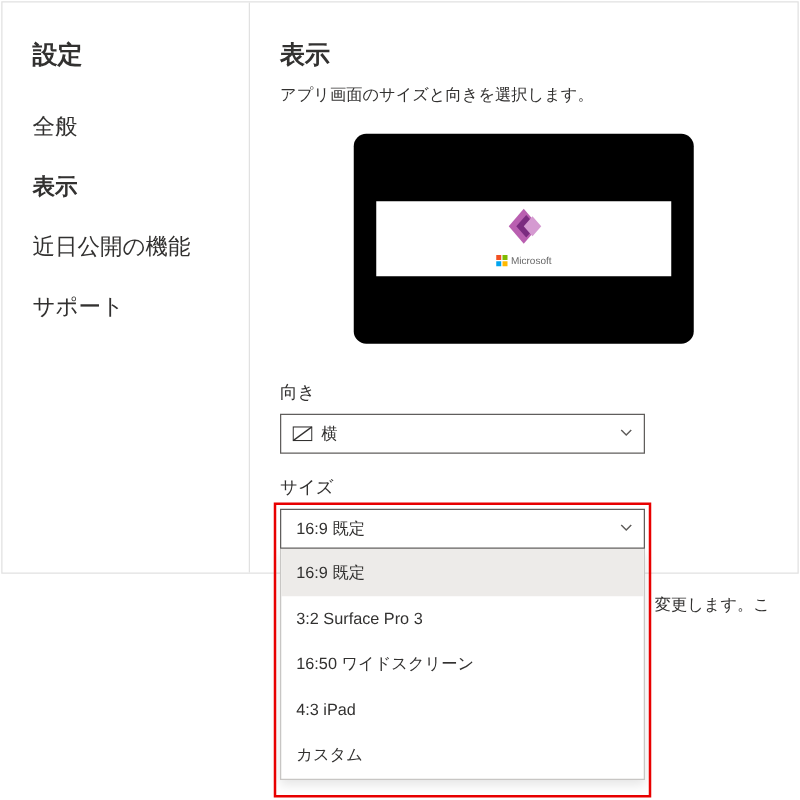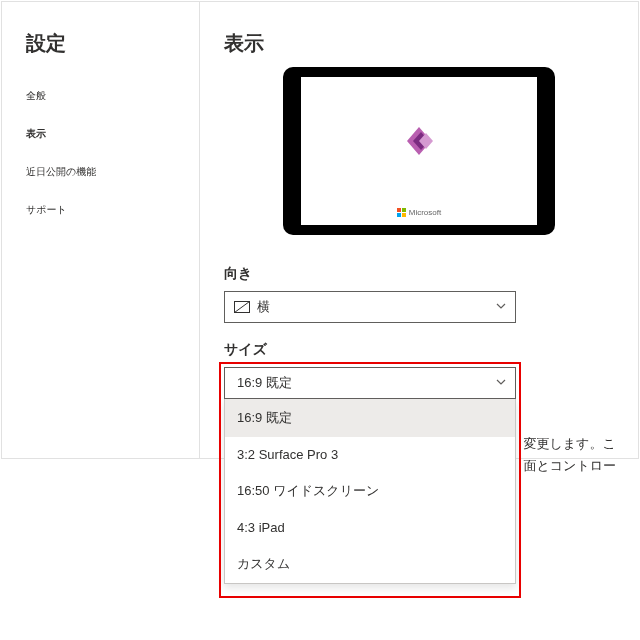--- a/index.html
+++ b/index.html
@@ -25,21 +25,21 @@
     border-right: 1px solid #e1e1e1;
     padding-top: 28px;
   }
   .sidebar-title {
     font-size: 20px;
     font-weight: 600;
     padding: 0 24px 20px 24px;
   }
   .nav-item {
     padding: 12px 24px;
-    font-size: 10px;
+    font-size: 18px;
     cursor: pointer;
     color: #323130;
   }
   .nav-item.active {
     font-weight: 600;
     position: relative;
   }
   
   .main {
     flex: 1;
@@ -58,20 +58,21 @@
   }
   
   .tablet {
     width: 272px;
     height: 168px;
     background: #000;
     border-radius: 10px;
     margin: 0 auto 30px auto;
     padding: 10px 18px;
     display: flex;
+    align-items: center;
   }
   .tablet-screen {
     flex: 1;
     background: #fff;
     display: flex;
     flex-direction: column;
     align-items: center;
     justify-content: center;
     position: relative;
   }
@@ -96,21 +97,21 @@
     grid-template-rows: 4px 4px;
     gap: 1px;
   }
   .ms-squares span:nth-child(1){background:#f25022}
   .ms-squares span:nth-child(2){background:#7fba00}
   .ms-squares span:nth-child(3){background:#00a4ef}
   .ms-squares span:nth-child(4){background:#ffb900}
 
   .field-label {
     font-size: 14px;
-    font-weight: 700;
+    font-weight: 400;
     margin-bottom: 8px;
   }
   .dropdown {
     border: 1px solid #605e5c;
     height: 32px;
     display: flex;
     align-items: center;
     padding: 0 8px;
     cursor: pointer;
     background: #fff;
@@ -177,20 +178,21 @@
   <div class="sidebar">
     <div class="sidebar-title">設定</div>
     <div class="nav-item">全般</div>
     <div class="nav-item active">表示</div>
     <div class="nav-item">近日公開の機能</div>
     <div class="nav-item">サポート</div>
   </div>
 
   <div class="main">
     <div class="page-title">表示</div>
+    <div class="page-desc">アプリ画面のサイズと向きを選択します。</div>
 
     <div class="tablet">
       <div class="tablet-screen">
         <div class="powerapps-logo">
           <svg viewBox="0 0 40 40" width="40" height="40">
             <g>
               <polygon points="8,20 20,6 32,20 20,34" fill="#b95fb0"></polygon>
               <polygon points="14,20 22,11 30,20 22,29" fill="#7b2b80"></polygon>
               <polygon points="20,20 27,12 34,20 27,28" fill="#d59ad1"></polygon>
             </g>
@@ -224,21 +226,20 @@
             </svg>
         </span>
       </div>
     </div>
 
     <div class="field-block size-wrap">
       <div class="field-label">サイズ</div>
 
       <div class="behind-text">
         <div>変更します。こ</div>
-        <div>面とコントロー</div>
       </div>
 
       <div style="position:relative;">
         <div class="dropdown">
           <span class="value" style="padding-left:4px">16:9 既定</span>
           <span>
             <svg class="chevron" viewBox="0 0 12 12">
                 <path d="M2 4 L6 8 L10 4" fill="none" stroke="currentColor" stroke-width="1.2"></path>
               </svg>
           </span>

